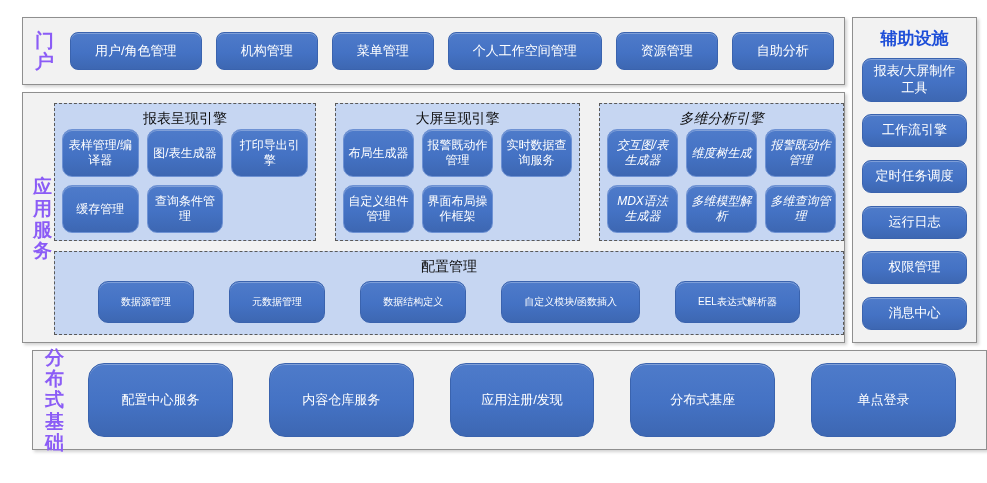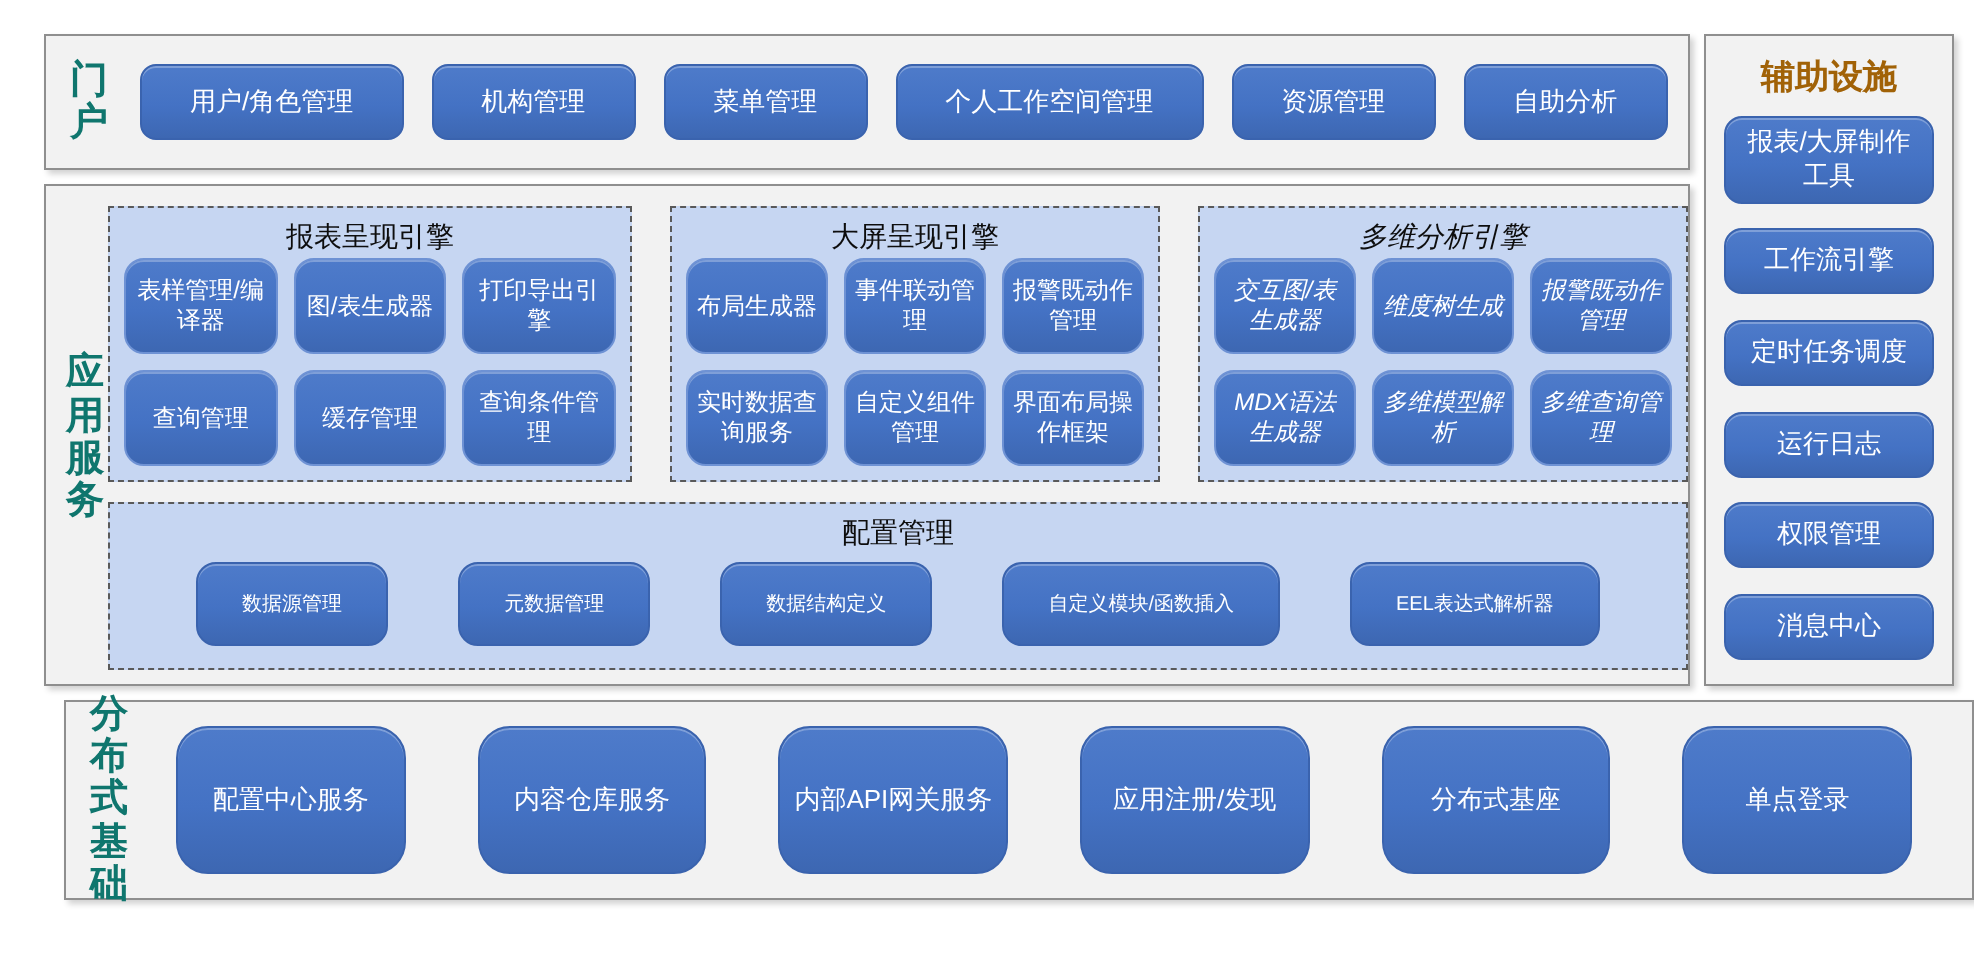--- a/index.html
+++ b/index.html
@@ -8,21 +8,21 @@
     font-family:"Liberation Sans","DejaVu Sans",sans-serif;
     color:#1a1a1a;overflow:hidden;
   }
   .box{
     position:absolute;box-sizing:border-box;
     background:#f2f2f2;border:1px solid #8f8f8f;
     box-shadow:2px 2px 3px rgba(0,0,0,.18);
   }
   .vlabel{
     font-weight:bold;font-size:19px;line-height:1.12;
-    word-break:break-all;color:#0f766e;
+    word-break:break-all;color:#8b5cf6;
   }
   .btn{
     background:linear-gradient(180deg,#4e7bca 0%,#4472c4 55%,#3d67b2 100%);
     color:#ffffff;border:1px solid #3a63ae;
     box-shadow:inset 0 1px 0 rgba(255,255,255,.28);
     display:flex;align-items:center;justify-content:center;
     text-align:center;box-sizing:border-box;cursor:default;
   }
   
   #portal{left:22px;top:17px;width:823px;height:68px;display:flex;align-items:center;padding:0 15px 0 12px;}
@@ -42,21 +42,21 @@
   .panel.p1{width:262px;} .panel.p2{width:245px;} .panel.p3{width:245px;font-style:italic;}
   .panel-title{text-align:center;font-size:14px;height:22px;line-height:22px;color:#0d0d0d;}
   .panel-grid{flex:1;display:grid;grid-template-columns:repeat(3,1fr);gap:8px;}
   .panel-grid .btn{font-size:12px;line-height:1.25;border-radius:10px;padding:2px 4px;border-color:#6e92d4;}
   
   .config{margin-top:10px;height:85px;background:#c6d6f2;border:1px dashed #595959;box-sizing:border-box;display:flex;flex-direction:column;padding:3px 10px 8px;}
   .config .list{flex:1;display:flex;align-items:center;justify-content:space-evenly;gap:10px;padding:0 8px;}
   .config .list .btn{height:42px;white-space:nowrap;font-size:10px;border-radius:10px;padding:0 22px;}
   
   #aux{left:852px;top:17px;width:125px;height:326px;display:flex;flex-direction:column;padding:8px 9px 12px;}
-  #aux .aux-title{text-align:center;font-weight:bold;font-size:17px;height:26px;line-height:26px;margin-bottom:6px;color:#a16207;}
+  #aux .aux-title{text-align:center;font-weight:bold;font-size:17px;height:26px;line-height:26px;margin-bottom:6px;color:#1d4ed8;}
   #aux .list{flex:1;display:flex;flex-direction:column;justify-content:space-between;}
   #aux .list .btn{min-height:33px;font-size:13px;line-height:1.3;border-radius:9px;padding:4px 5px;}
   
   #base{left:32px;top:350px;width:955px;height:100px;display:flex;align-items:center;padding:0 30px 0 12px;}
   #base .vlabel{width:21px;margin-right:22px;}
   #base .list{flex:1;display:flex;gap:36px;align-items:flex-end;}
   #base .list .btn{flex:1 1 0;height:74px;font-size:13px;white-space:nowrap;border-radius:16px;}
 </style>
 </head>
 <body>
@@ -78,30 +78,28 @@
     <div class="vlabel">应用服务</div>
   </div>
   <div class="content">
     <div class="engines">
       <div class="panel p1">
         <div class="panel-title">报表呈现引擎</div>
         <div class="panel-grid">
             <div class="btn">表样管理/编译器</div>
             <div class="btn">图/表生成器</div>
             <div class="btn">打印导出引擎</div>
-            <div class="btn">查询管理</div>
             <div class="btn">缓存管理</div>
             <div class="btn">查询条件管理</div>
           </div>
       </div>
       <div class="panel p2">
         <div class="panel-title">大屏呈现引擎</div>
         <div class="panel-grid">
             <div class="btn">布局生成器</div>
-            <div class="btn">事件联动管理</div>
             <div class="btn">报警既动作管理</div>
             <div class="btn">实时数据查询服务</div>
             <div class="btn">自定义组件管理</div>
             <div class="btn">界面布局操作框架</div>
           </div>
       </div>
       <div class="panel p3">
         <div class="panel-title">多维分析引擎</div>
         <div class="panel-grid">
             <div class="btn">交互图/表生成器</div>
@@ -136,18 +134,17 @@
       <div class="btn">权限管理</div>
       <div class="btn">消息中心</div>
     </div>
 </div>
 
 <div class="box" id="base">
   <div class="vlabel">分布式基础</div>
   <div class="list">
       <div class="btn">配置中心服务</div>
       <div class="btn">内容仓库服务</div>
-      <div class="btn">内部API网关服务</div>
       <div class="btn">应用注册/发现</div>
       <div class="btn">分布式基座</div>
       <div class="btn">单点登录</div>
     </div>
 </div>
 
 </body></html>

